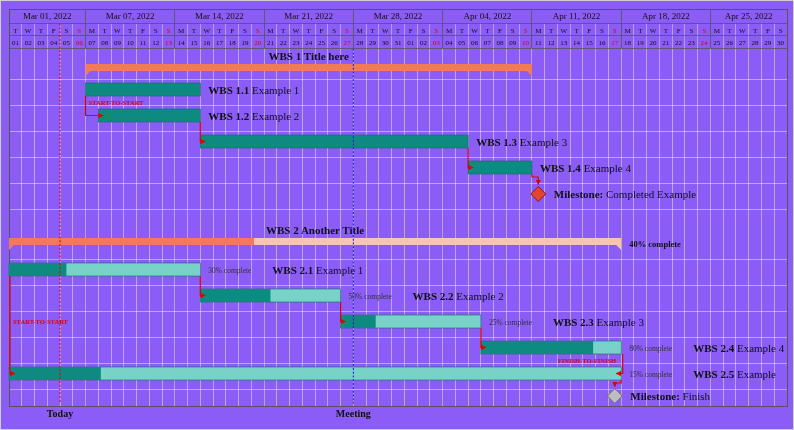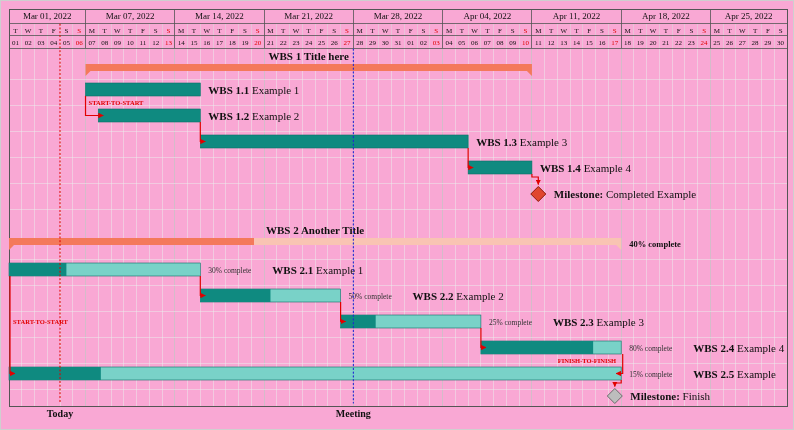--- a/index.html
+++ b/index.html
@@ -1,18 +1,18 @@
 <!DOCTYPE html>
 <html><head>
 <meta charset="utf-8">
 <style>
   html,body{margin:0;padding:0;background:#ffffff}
   body{width:794px;height:430px;overflow:hidden}
   .screenshot{position:relative;width:794px;height:430px;box-sizing:border-box;
-              border:1px solid #cfcfcf;background:#f9a8d4}
+              border:1px solid #cfcfcf;background:#8b5cf6}
   svg text{font-family:"Liberation Serif","DejaVu Serif",serif}
 </style>
 </head>
 <body>
 
 <div class="screenshot">
   <svg id="gantt-svg" width="794" height="430" viewBox="0 0 794 430" role="img">
       <defs>
         <marker id="arrow" viewBox="0 0 6 6" refX="5.5" refY="3" markerWidth="4.5" markerHeight="4.5" orient="auto">
           <path d="M0,0L6,3L0,6Z" fill="#e10000"></path>

